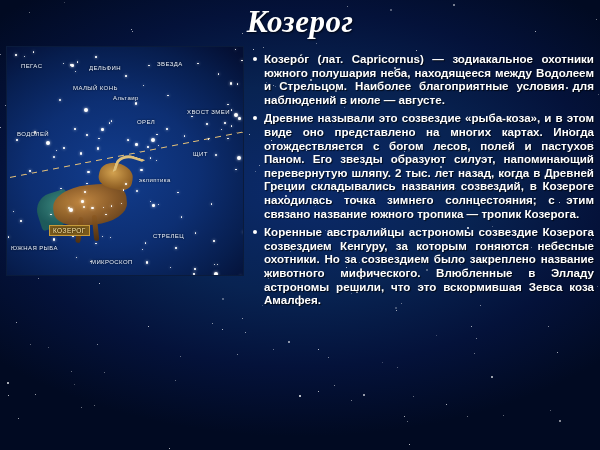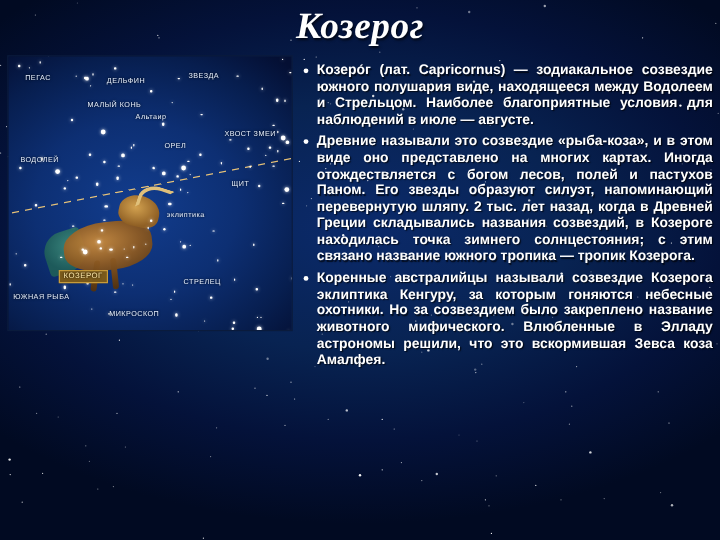--- a/index.html
+++ b/index.html
@@ -520,20 +520,20 @@
       <div class="mlabel" style="left: 186px; top: 104px;">ЩИТ</div>
       <div class="mlabel" style="left: 132px; top: 130px;">эклиптика</div>
       <div class="mlabel boxed" style="left: 42px; top: 178px;">КОЗЕРОГ</div>
       <div class="mlabel" style="left: 146px; top: 186px;">СТРЕЛЕЦ</div>
       <div class="mlabel" style="left: 4px; top: 198px;">ЮЖНАЯ РЫБА</div>
       <div class="mlabel" style="left: 84px; top: 212px;">МИКРОСКОП</div>
     </div>
 
   <div class="text-col">
     <ul class="bullets">
-      <li>Козеро́г (лат. Capricornus) — зодиакальное созвездие южного полушария виде, находящееся между Водолеем и Стрельцом. Наиболее благоприятные условия для наблюдений в июле — августе.</li>
+      <li>Козеро́г (лат. Capricornus) — зодиакальное охотники южного полушария неба, находящееся между Водолеем и Стрельцом. Наиболее благоприятные условия для наблюдений в июле — августе.</li>
       <li>Древние называли это созвездие «рыба-коза», и в этом виде оно представлено на многих картах. Иногда отождествляется с богом лесов, полей и пастухов Паном. Его звезды образуют силуэт, напоминающий перевернутую шляпу. 2 тыс. лет назад, когда в Древней Греции складывались названия созвездий, в Козероге находилась точка зимнего солнцестояния; с этим связано название южного тропика — тропик Козерога.</li>
-      <li>Коренные австралийцы называли созвездие Козерога эклиптика Кенгуру, за которым гоняются небесные охотники. Но за созвездием было закреплено название животного мифического. Влюбленные в Элладу астрономы решили, что это вскормившая Зевса коза Амалфея.</li>
+      <li>Коренные австралийцы астрономы созвездие Козерога созвездием Кенгуру, за которым гоняются небесные охотники. Но за созвездием было закреплено название животного мифического. Влюбленные в Элладу астрономы решили, что это вскормившая Зевса коза Амалфея.</li>
     </ul>
   </div>
 
 
 </div>
 
 </body></html>

